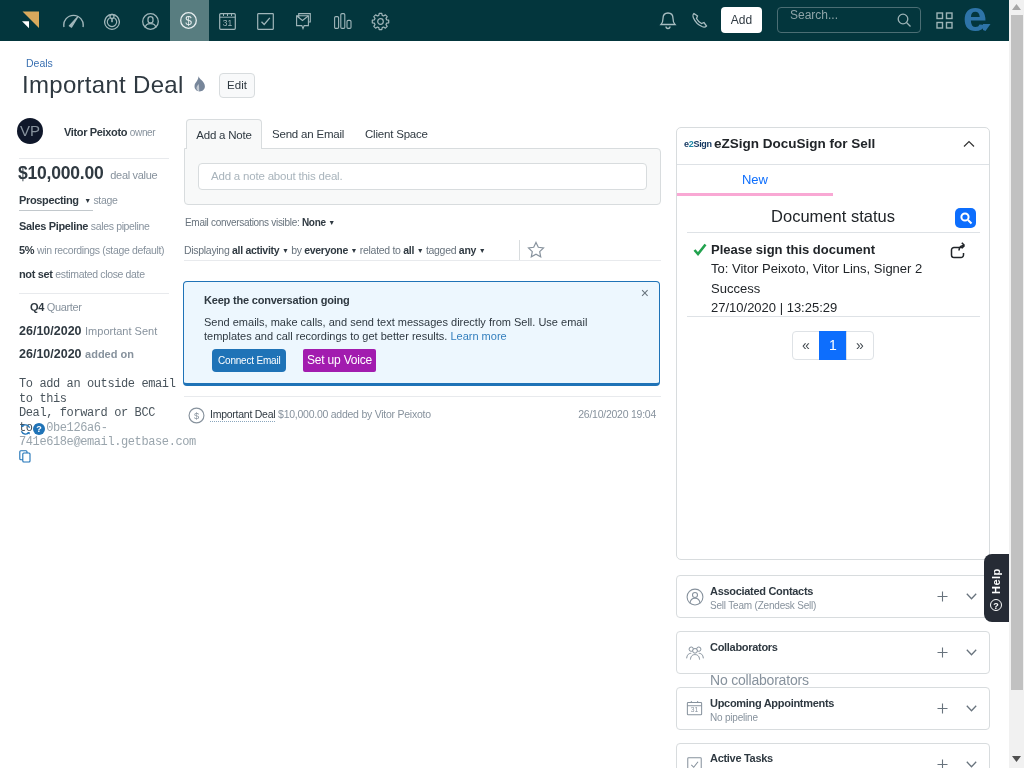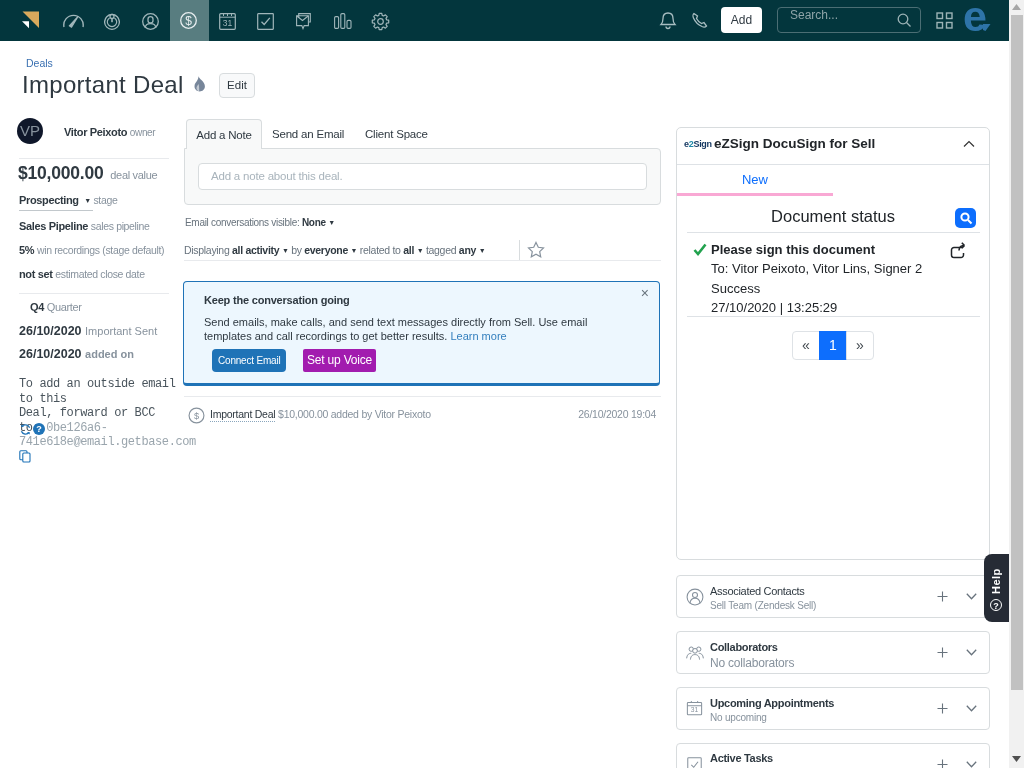--- a/index.html
+++ b/index.html
@@ -237,55 +237,55 @@
     <div style="position:absolute;left:27px;top:0;width:28px;height:29px;background:#0d6efd;text-align:center;line-height:28px;font-size:14px;color:#fff;">1</div>
     <div style="position:absolute;left:54px;top:0;width:28px;height:29px;border:1px solid #dee2e6;border-radius:0 4px 4px 0;text-align:center;line-height:27px;font-size:14px;color:#42494f;">»</div>
   </div>
 
   <div class="abs card" style="left:676px;top:575px;width:314px;height:43px;"></div>
   <svg class="abs" style="left:685px;top:587px" width="20" height="20" viewBox="0 0 24 24" fill="none" stroke="#87929d" stroke-width="1.3">
     <circle cx="12" cy="12" r="9.5"></circle>
       <circle cx="12" cy="9.5" r="3"></circle>
     <path d="M6 19.5 C6.5 14.5 9 13.5 12 13.5 C15 13.5 17.5 14.5 18 19.5"></path>
   </svg>
-  <div class="abs" style="left:710px;top:585px;font-size:11px;font-weight:normal;letter-spacing:-0.3px;color:#2f3941;">Associated Contacts</div>
+  <div class="abs" style="left:710px;top:585px;font-size:11px;font-weight:bold;letter-spacing:-0.3px;color:#2f3941;">Associated Contacts</div>
   <div class="abs" style="left:710px;top:600px;font-size:10px;letter-spacing:-0.2px;color:#87929d;">Sell Team (Zendesk Sell)</div>
   <div class="abs plus" style="left:934px;top:588px;"></div>
   <svg class="abs" style="left:937px;top:591px" width="11" height="11" viewBox="0 0 11 11" stroke="#68737d" stroke-width="1.1" fill="none">
       <path d="M5.5 0.5 V10.5 M0.5 5.5 H10.5"></path>
     </svg>
   <svg class="abs" style="left:966px;top:593px" width="11" height="7" viewBox="0 0 11 7" fill="none" stroke="#68737d" stroke-width="1.3">
       <path d="M0.8 0.8 L5.5 5.7 L10.2 0.8"></path>
     </svg>
 
   <div class="abs card" style="left:676px;top:631px;width:314px;height:43px;"></div>
   <svg class="abs" style="left:685px;top:644px" width="20" height="17" viewBox="0 0 24 20" fill="none" stroke="#87929d" stroke-width="1.2">
     <circle cx="7.5" cy="6" r="2.6"></circle>
       <circle cx="16.5" cy="6" r="2.6"></circle>
       <circle cx="12" cy="8" r="2.8" fill="#fff"></circle>
     <path d="M2 17 C2.5 12 5 11 7.5 11 M16.5 11 C19 11 21.5 12 22 17"></path>
     <path d="M6.5 18.5 C7 13.5 9.5 12.5 12 12.5 C14.5 12.5 17 13.5 17.5 18.5"></path>
   </svg>
   <div class="abs" style="left:710px;top:641px;font-size:11px;font-weight:bold;letter-spacing:-0.3px;color:#2f3941;">Collaborators</div>
-  <div class="abs" style="left:710px;top:656px;font-size:12px;letter-spacing:-0.2px;color:#87929d;">No collaborators</div>
+  <div class="abs" style="left:710px;top:672px;font-size:14px;letter-spacing:-0.2px;color:#87929d;">No collaborators</div>
   <svg class="abs" style="left:937px;top:647px" width="11" height="11" viewBox="0 0 11 11" stroke="#68737d" stroke-width="1.1" fill="none">
       <path d="M5.5 0.5 V10.5 M0.5 5.5 H10.5"></path>
     </svg>
   <svg class="abs" style="left:966px;top:649px" width="11" height="7" viewBox="0 0 11 7" fill="none" stroke="#68737d" stroke-width="1.3">
       <path d="M0.8 0.8 L5.5 5.7 L10.2 0.8"></path>
     </svg>
 
   <div class="abs card" style="left:676px;top:687px;width:314px;height:43px;"></div>
   <svg class="abs" style="left:685px;top:699px" width="19" height="19" viewBox="0 0 24 24" fill="none" stroke="#87929d" stroke-width="1.3">
     <rect x="3" y="4.5" width="18" height="15.5" rx="1"></rect>
     <path d="M8 4.5 V2.5 M16 4.5 V2.5 M3 8.5 H21" stroke-width="1.2"></path>
     <text x="12" y="17" text-anchor="middle" font-size="8.5" fill="#87929d" stroke="none" font-family="Liberation Sans">31</text>
   </svg>
   <div class="abs" style="left:710px;top:697px;font-size:11px;font-weight:bold;letter-spacing:-0.3px;color:#2f3941;">Upcoming Appointments</div>
-  <div class="abs" style="left:710px;top:712px;font-size:10px;letter-spacing:-0.2px;color:#87929d;">No upcoming</div>
+  <div class="abs" style="left:710px;top:712px;font-size:10px;letter-spacing:-0.2px;color:#87929d;">No pipeline</div>
   <svg class="abs" style="left:937px;top:703px" width="11" height="11" viewBox="0 0 11 11" stroke="#68737d" stroke-width="1.1" fill="none">
       <path d="M5.5 0.5 V10.5 M0.5 5.5 H10.5"></path>
     </svg>
   <svg class="abs" style="left:966px;top:705px" width="11" height="7" viewBox="0 0 11 7" fill="none" stroke="#68737d" stroke-width="1.3">
       <path d="M0.8 0.8 L5.5 5.7 L10.2 0.8"></path>
     </svg>
 
   <div class="abs card" style="left:676px;top:743px;width:314px;height:43px;"></div>
   <svg class="abs" style="left:685px;top:755px" width="19" height="19" viewBox="0 0 24 24" fill="none" stroke="#87929d" stroke-width="1.3">
     <rect x="3.5" y="3.5" width="17" height="17" rx="1"></rect>

